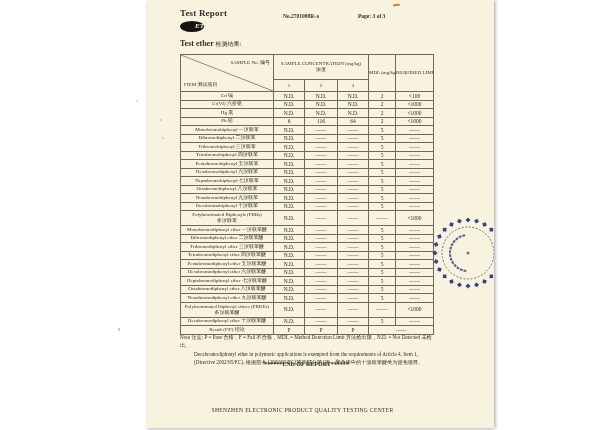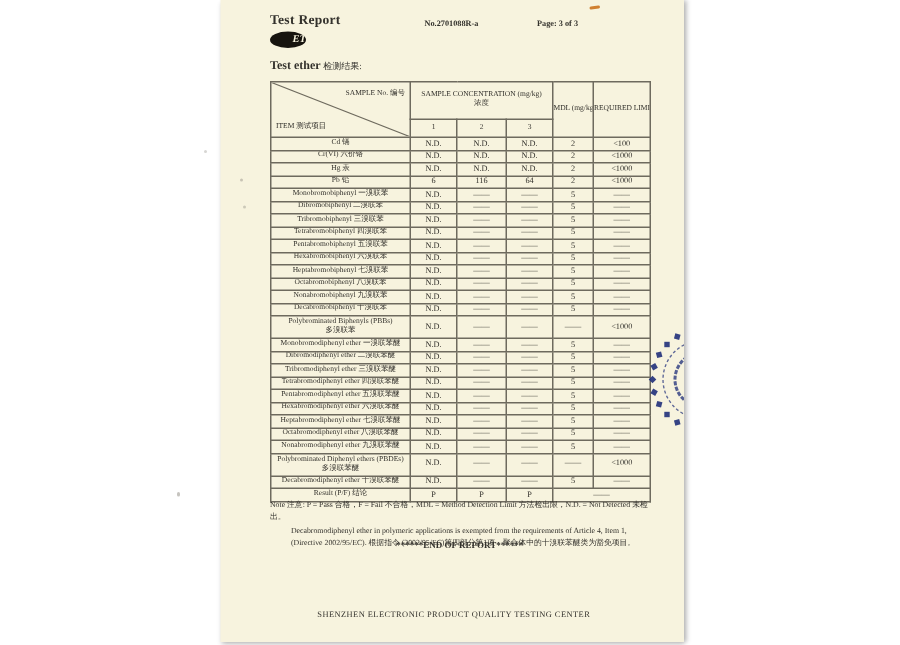--- a/index.html
+++ b/index.html
@@ -3,21 +3,21 @@
 <meta charset="utf-8">
 <style>
   html,body{margin:0;padding:0;}
   body{
     width:600px;height:430px;position:relative;overflow:hidden;
     background:#ffffff;
     font-family:"Liberation Serif", serif;
     color:#33312c;
   }
   .paper{
-    position:absolute;left:147px;top:0;width:309px;height:428px;
+    position:absolute;left:147px;top:0;width:347px;height:428px;
     background:#f7f3de;
     box-shadow:2px 0 3px rgba(0,0,0,.22), 0 2px 3px rgba(0,0,0,.15);
     overflow:hidden;
   }
   .title{position:absolute;left:33px;top:8px;font-size:9px;font-weight:bold;letter-spacing:.2px;}
   .logo{position:absolute;left:33px;top:21px;width:24px;height:13px;}
   .logo .oval{
     width:24px;height:11px;background:#17140f;border-radius:50%;
     display:flex;align-items:center;justify-content:flex-end;
   }

